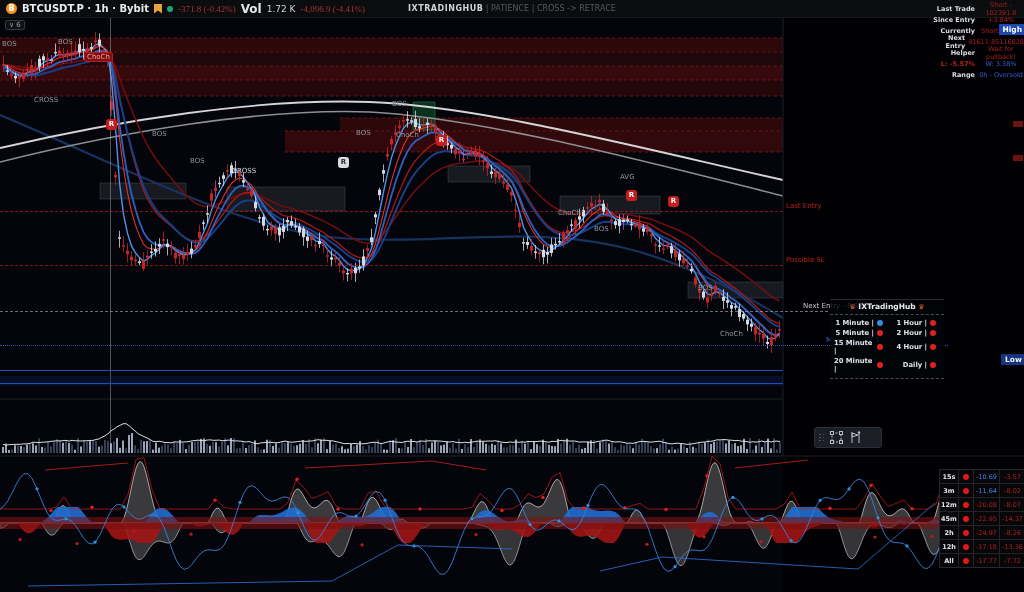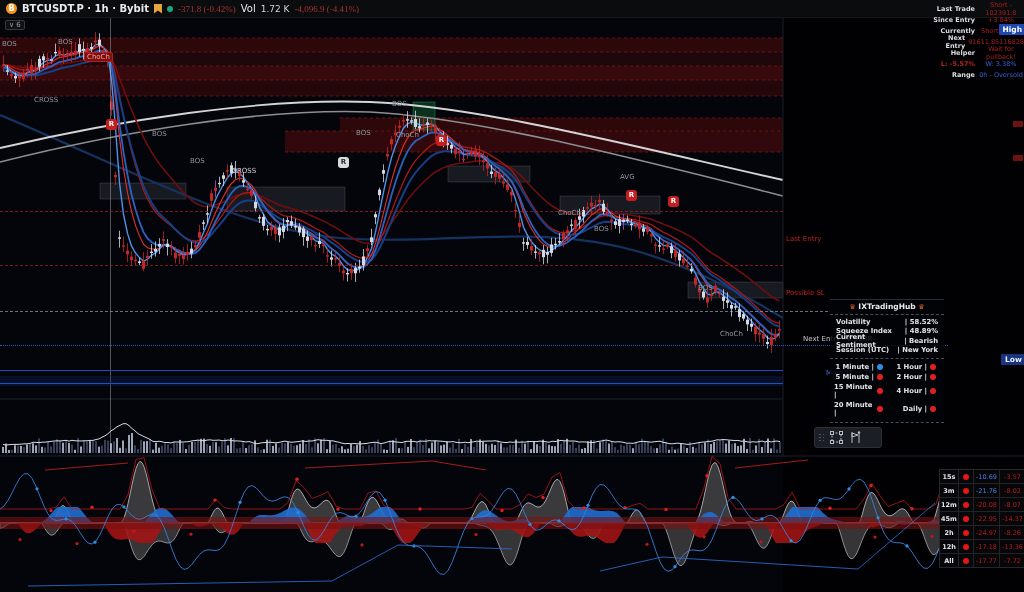--- a/index.html
+++ b/index.html
@@ -8,32 +8,32 @@
   
   #topbar{position:absolute;left:0;top:0;width:1024px;height:17px;background:#0b0c0e;
     border-bottom:1px solid #17181b;display:flex;align-items:center;z-index:8;}
   .tb-left{display:flex;align-items:center;gap:5px;padding-left:6px;}
   .btc-logo{width:11px;height:11px;border-radius:50%;background:#f7931a;color:#fff;font-size:8px;
     font-weight:bold;text-align:center;line-height:11px;}
   .sym{color:#e8eaee;font-size:10px;font-weight:bold;}
   .bookmark{width:8px;height:10px;background:#e8a33d;clip-path:polygon(0 0,100% 0,100% 100%,50% 70%,0 100%);}
   .gdot{width:6px;height:6px;border-radius:50%;background:#1fa67d;}
   .chg{color:#a83434;font-size:9px;font-family:Liberation Serif, serif;}
-  .vol-l{color:#e4e6ea;font-size:10px;font-weight:normal;}
+  .vol-l{color:#e4e6ea;font-size:12px;font-weight:bold;}
   .vol-v{color:#cfd2d8;font-size:9px;text-align:center;}
   #hdr{position:absolute;left:0;top:4px;width:1024px;text-align:center;z-index:8;font-size:8px;}
   #hdr .brand{color:#cfd2d8;font-weight:bold;letter-spacing:.5px;}
   #hdr .tag{color:#55585e;}
   #ddbox{position:absolute;left:5px;top:20px;border:1px solid #36383d;border-radius:2px;background:#101114;
     color:#9a9ea6;font-size:7px;padding:0 3px;height:8px;line-height:8px;z-index:8;}
   
   svg.layer{position:absolute;left:0;top:0;z-index:1;}
   
   .lvl{position:absolute;left:0;z-index:3;height:0;}
-  .lvl-label{position:absolute;z-index:4;font-size:7px;white-space:nowrap;margin-top:33px;}
+  .lvl-label{position:absolute;z-index:4;font-size:7px;white-space:nowrap;}
   .vline{position:absolute;top:18px;height:434px;width:1px;background:rgba(205,210,225,.38);z-index:2;}
   
   .ann{position:absolute;z-index:4;white-space:nowrap;}
   .ann-grey{color:#8e949e;font-size:7px;}
   .ann-white{color:#d3d7de;font-size:7px;}
   .ann-redbadge{background:#7c1010;border:1px solid #a82424;color:#ff9d9d;font-size:7px;padding:0 2px;border-radius:2px;}
   .ann-redcircle{width:11px;height:11px;background:#c41e1e;border-radius:3px;color:#fff;font-size:7px;
     font-weight:bold;text-align:center;line-height:11px;}
   .ann-whitecircle{width:11px;height:11px;background:#d9dbe0;border-radius:3px;color:#26282c;font-size:7px;
     font-weight:bold;text-align:center;line-height:11px;}
@@ -877,20 +877,24 @@
     <span class="btc-logo">B</span>
     <span class="sym">BTCUSDT.P · 1h · Bybit</span>
     <span class="bookmark"></span>
     <span class="gdot"></span>
     <span class="chg">-371.8 (-0.42%)</span>
     <span class="vol-l">Vol</span>
     <span class="vol-v">1.72 K</span>
     <span class="chg">-4,096.9 (-4.41%)</span>
   </div>
 </div>
+<div id="hdr">
+  <span class="brand">IXTRADINGHUB</span>
+  <span class="tag">|   PATIENCE  |  CROSS -&gt; RETRACE</span>
+</div>
 <div id="ddbox">
   <span>∨</span>
   <span>6</span>
 </div>
 
 <div id="info">
       <div class="inf-row">
         <div class="inf-label">Last Trade</div>
         <div class="inf-val red">Short - 102391.8</div>
       </div>
@@ -923,38 +927,20 @@
 <div id="lowbadge">Low</div>
 <div class="edge-tag" style="left:1013px;top:121px"></div>
 <div class="edge-tag" style="left:1013px;top:155px"></div>
 
 <div id="hub">
   <div class="hub-title">
     <span class="crown">♛</span>
     <span>IXTradingHub</span>
     <span class="crown">♛</span>
   </div>
-  <div class="stats" id="hub-stats">
-        <div class="hub-stat">
-          <div class="sl">Volatility</div>
-          <div class="sv">|  58.52%</div>
-        </div>
-        <div class="hub-stat">
-          <div class="sl">Squeeze Index</div>
-          <div class="sv">|  48.89%</div>
-        </div>
-        <div class="hub-stat">
-          <div class="sl">Current Sentiment</div>
-          <div class="sv">|  Bearish</div>
-        </div>
-        <div class="hub-stat">
-          <div class="sl">Session (UTC)</div>
-          <div class="sv">|  New York</div>
-        </div>
-      </div>
   <div class="tf-grid" id="hub-tf">
         <div class="tf-cell">
           <div class="">1 Minute |</div>
           <div class="tf-dot blue"></div>
         </div>
         <div class="tf-cell">
           <div class="">1 Hour |</div>
           <div class="tf-dot red"></div>
         </div>
         <div class="tf-cell">
@@ -1015,21 +1001,21 @@
           <div class="wt-dot"></div>
         </div>
         <div class="wt-cell wt-blue">-10.69</div>
         <div class="wt-cell wt-red">-3.57</div>
       </div>
       <div class="wt-row">
         <div class="wt-cell wt-tf">3m</div>
         <div class="wt-cell">
           <div class="wt-dot"></div>
         </div>
-        <div class="wt-cell wt-blue">-21.76</div>
+        <div class="wt-cell wt-blue">-11.64</div>
         <div class="wt-cell wt-red">-8.02</div>
       </div>
       <div class="wt-row">
         <div class="wt-cell wt-tf">12m</div>
         <div class="wt-cell">
           <div class="wt-dot"></div>
         </div>
         <div class="wt-cell wt-red">-20.08</div>
         <div class="wt-cell wt-red">-8.07</div>
       </div>

